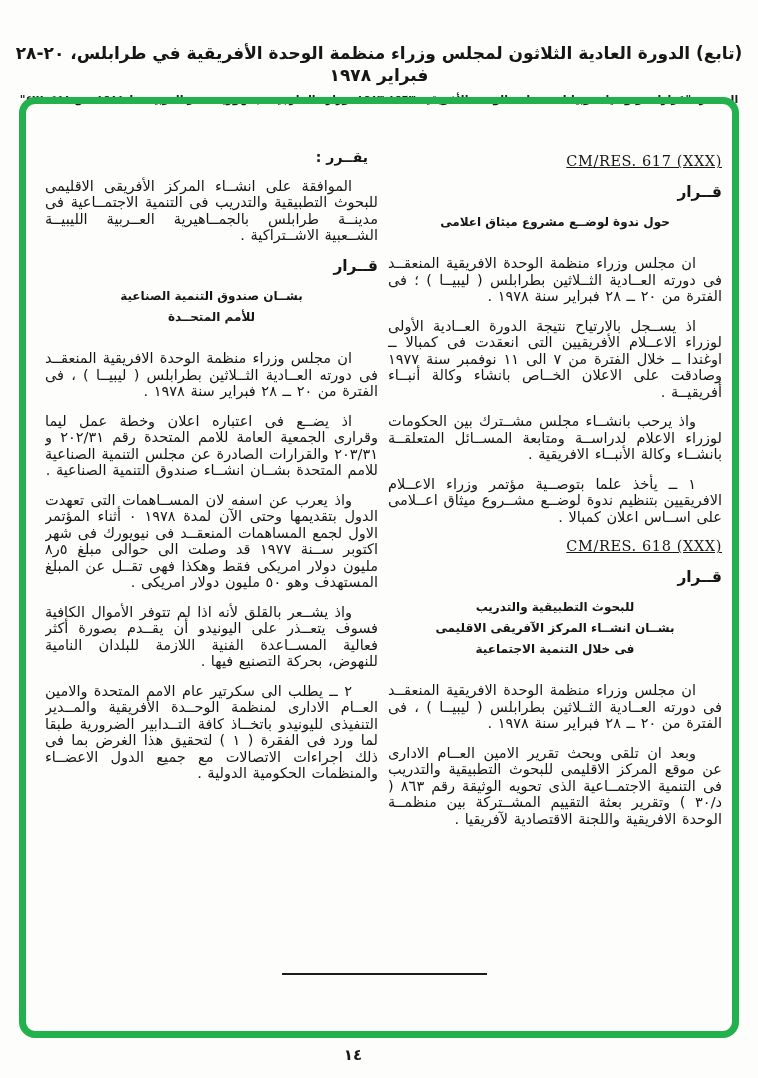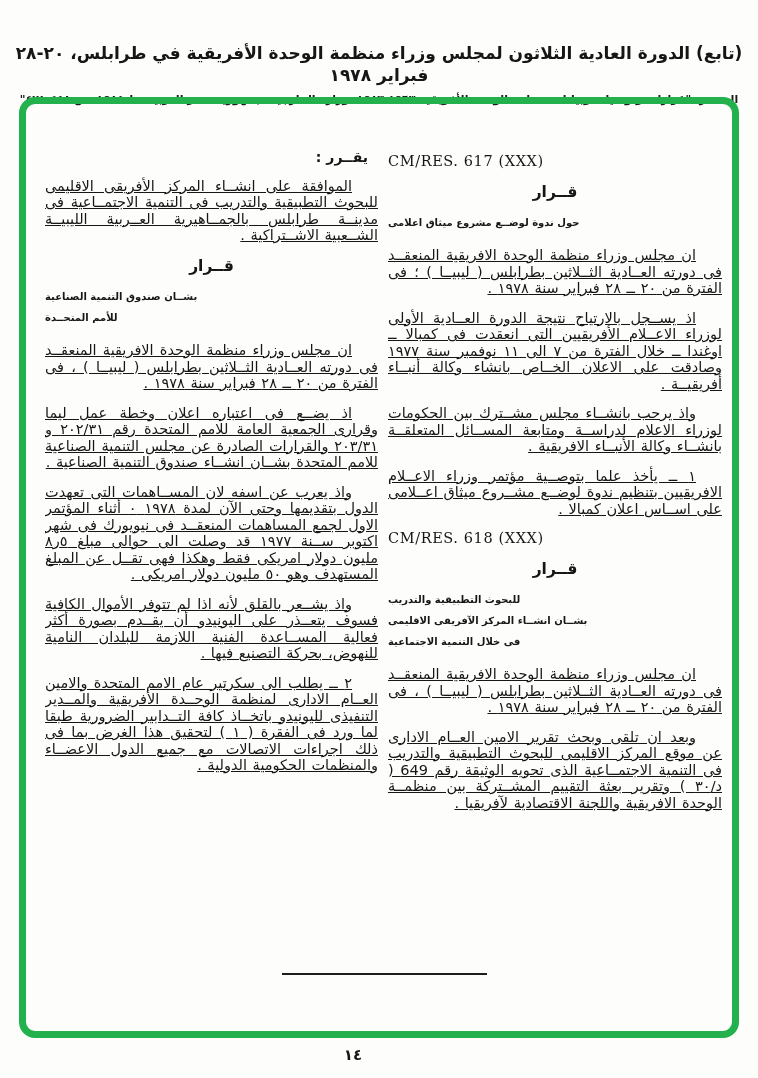--- a/index.html
+++ b/index.html
@@ -15,27 +15,27 @@
   
   .frame{
     position:absolute;left:19px;top:97px;width:720px;height:941px;
     box-sizing:border-box;border:7px solid #22b14c;border-radius:16px;
     background:transparent;
   }
   
   .col{position:absolute;direction:rtl;text-align:justify;font-size:14.5px;line-height:16.5px;overflow:hidden;}
   .col-right{left:388px;top:143px;width:334px;height:835px;}
   .col-left{left:45px;top:143px;width:333px;height:835px;}
-  .para{margin:4px 0 13px 0;text-indent:26px;word-spacing:1px;text-decoration:underline;}
+  .para{margin:12px 0 13px 0;text-indent:26px;word-spacing:1px;}
   .ref{
-    direction:ltr;text-align:left;font-family:"DejaVu Serif","Liberation Serif",serif;
-    font-size:14.5px;letter-spacing:0.6px;margin:10px 0 14px 0;text-indent:0;
+    direction:ltr;text-align:right;font-family:"DejaVu Serif","Liberation Serif",serif;
+    font-size:14.5px;letter-spacing:0.6px;margin:10px 0 14px 0;text-indent:0;text-decoration:underline;
   }
-  .res-heading{font-weight:bold;font-size:15.5px;text-align:center;margin:14px 0 12px 0;letter-spacing:1px;}
-  .res-subline{font-weight:bold;font-size:10px;text-align:left;line-height:21px;}
+  .res-heading{font-weight:bold;font-size:15.5px;margin:14px 0 12px 0;letter-spacing:1px;}
+  .res-subline{font-weight:bold;font-size:12px;text-align:center;line-height:21px;}
   .res-sub-gap{height:10px;}
   .decide-heading{font-weight:bold;font-size:14px;margin:6px 10px 12px 0;text-align:right;}
   
   .footnote-rule{position:absolute;left:282px;top:973px;width:205px;height:2px;background:#1d1d1d;}
   .page-number{
     position:absolute;left:0;top:1046px;width:706px;text-align:center;
     font-size:15px;font-weight:bold;direction:rtl;
   }
 </style>
 </head>
@@ -57,21 +57,21 @@
     <p class="para">اذ يســجل بالارتياح نتيجة الدورة العــادية الأولى لوزراء الاعــلام الأفريقيين التى انعقدت فى كمبالا ــ اوغندا ــ خلال الفترة من ٧ الى ١١ نوفمبر سنة ١٩٧٧ وصادقت على الاعلان الخــاص بانشاء وكالة أنبــاء أفريقيــة .</p>
     <p class="para">واذ يرحب بانشــاء مجلس مشــترك بين الحكومات لوزراء الاعلام لدراســة ومتابعة المســائل المتعلقــة بانشــاء وكالة الأنبــاء الافريقية .</p>
     <p class="para">١ ــ يأخذ علما بتوصــية مؤتمر وزراء الاعــلام الافريقيين بتنظيم ندوة لوضــع مشــروع ميثاق اعــلامى على اســاس اعلان كمبالا .</p>
     <div class="ref">CM/RES. 618 (XXX)</div>
     <div class="res-heading">قــرار</div>
     <div class="res-subline">للبحوث التطبيقية والتدريب</div>
     <div class="res-subline">بشــان انشــاء المركز الآفريقى الاقليمى</div>
     <div class="res-subline">فى خلال التنمية الاجتماعية</div>
     <div class="res-sub-gap"></div>
     <p class="para">ان مجلس وزراء منظمة الوحدة الافريقية المنعقــد فى دورته العــادية الثــلاثين بطرابلس ( ليبيــا ) ، فى الفترة من ٢٠ ــ ٢٨ فبراير سنة ١٩٧٨ .</p>
-    <p class="para">وبعد ان تلقى وبحث تقرير الامين العــام الادارى عن موقع المركز الاقليمى للبحوث التطبيقية والتدريب فى التنمية الاجتمــاعية الذى تحويه الوثيقة رقم 649 ( د/٣٠ ) وتقرير بعثة التقييم المشــتركة بين منظمــة الوحدة الافريقية واللجنة الاقتصادية لآفريقيا .</p>
+    <p class="para">وبعد ان تلقى وبحث تقرير الامين العــام الادارى عن موقع المركز الاقليمى للبحوث التطبيقية والتدريب فى التنمية الاجتمــاعية الذى تحويه الوثيقة رقم ٨٦٣ ( د/٣٠ ) وتقرير بعثة التقييم المشــتركة بين منظمــة الوحدة الافريقية واللجنة الاقتصادية لآفريقيا .</p>
   </div>
 <div class="col col-left">
     <div class="decide-heading">يقــرر :</div>
     <p class="para">الموافقة على انشــاء المركز الأفريقى الاقليمى للبحوث التطبيقية والتدريب فى التنمية الاجتمــاعية فى مدينــة طرابلس بالجمــاهيرية العــربية الليبيــة الشــعبية الاشــتراكية .</p>
     <div class="res-heading">قــرار</div>
     <div class="res-subline">بشــان صندوق التنمية الصناعية</div>
     <div class="res-subline">للأمم المتحــدة</div>
     <div class="res-sub-gap"></div>
     <p class="para">ان مجلس وزراء منظمة الوحدة الافريقية المنعقــد فى دورته العــادية الثــلاثين بطرابلس ( ليبيــا ) ، فى الفترة من ٢٠ ــ ٢٨ فبراير سنة ١٩٧٨ .</p>
     <p class="para">اذ يضــع فى اعتباره اعلان وخطة عمل ليما وقرارى الجمعية العامة للامم المتحدة رقم ٢٠٢/٣١ و ٢٠٣/٣١ والقرارات الصادرة عن مجلس التنمية الصناعية للامم المتحدة بشــان انشــاء صندوق التنمية الصناعية .</p>

